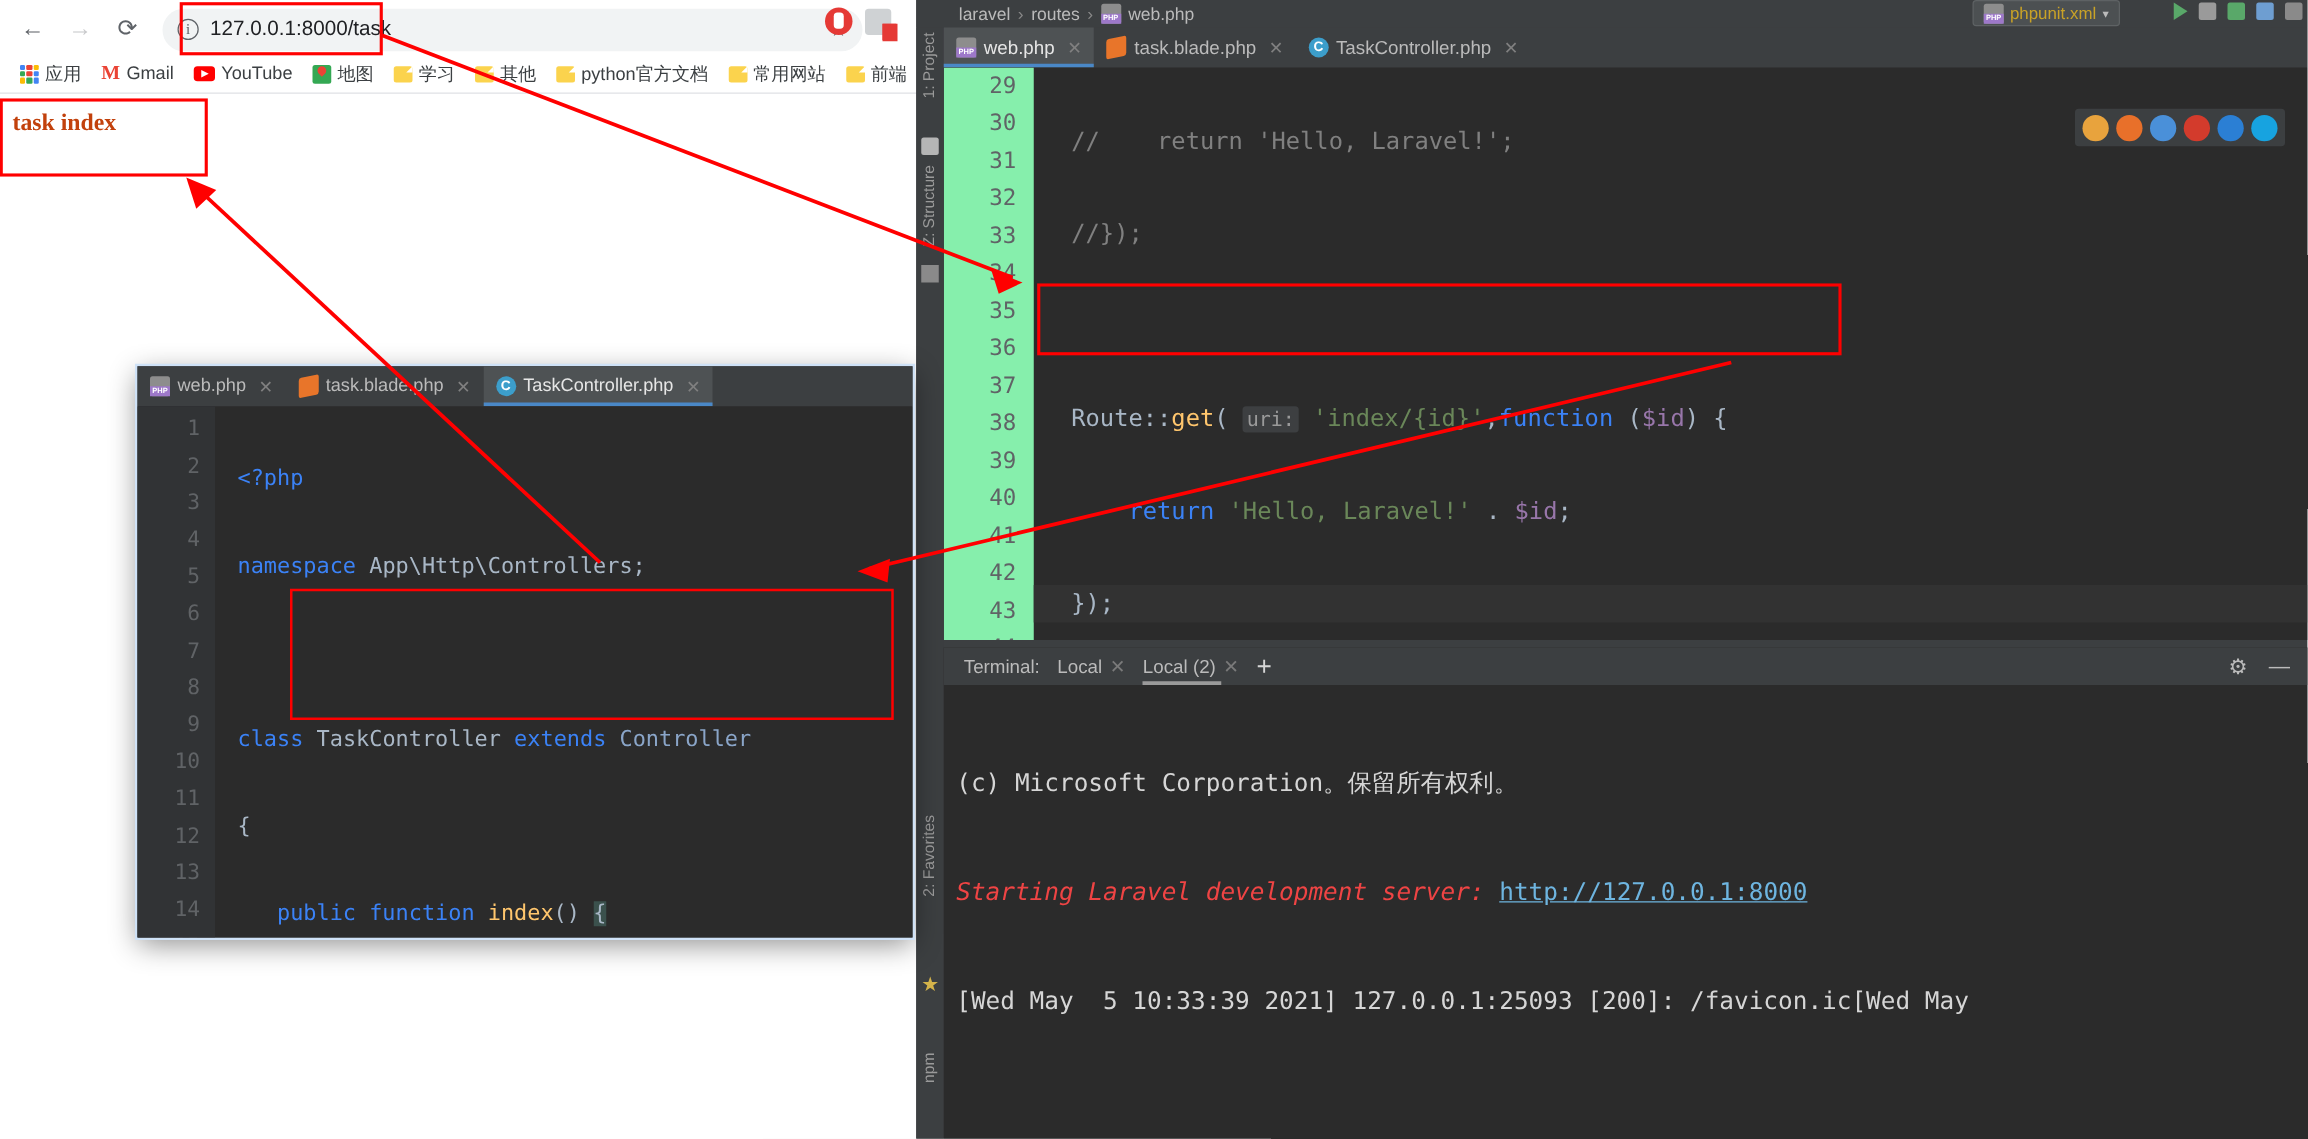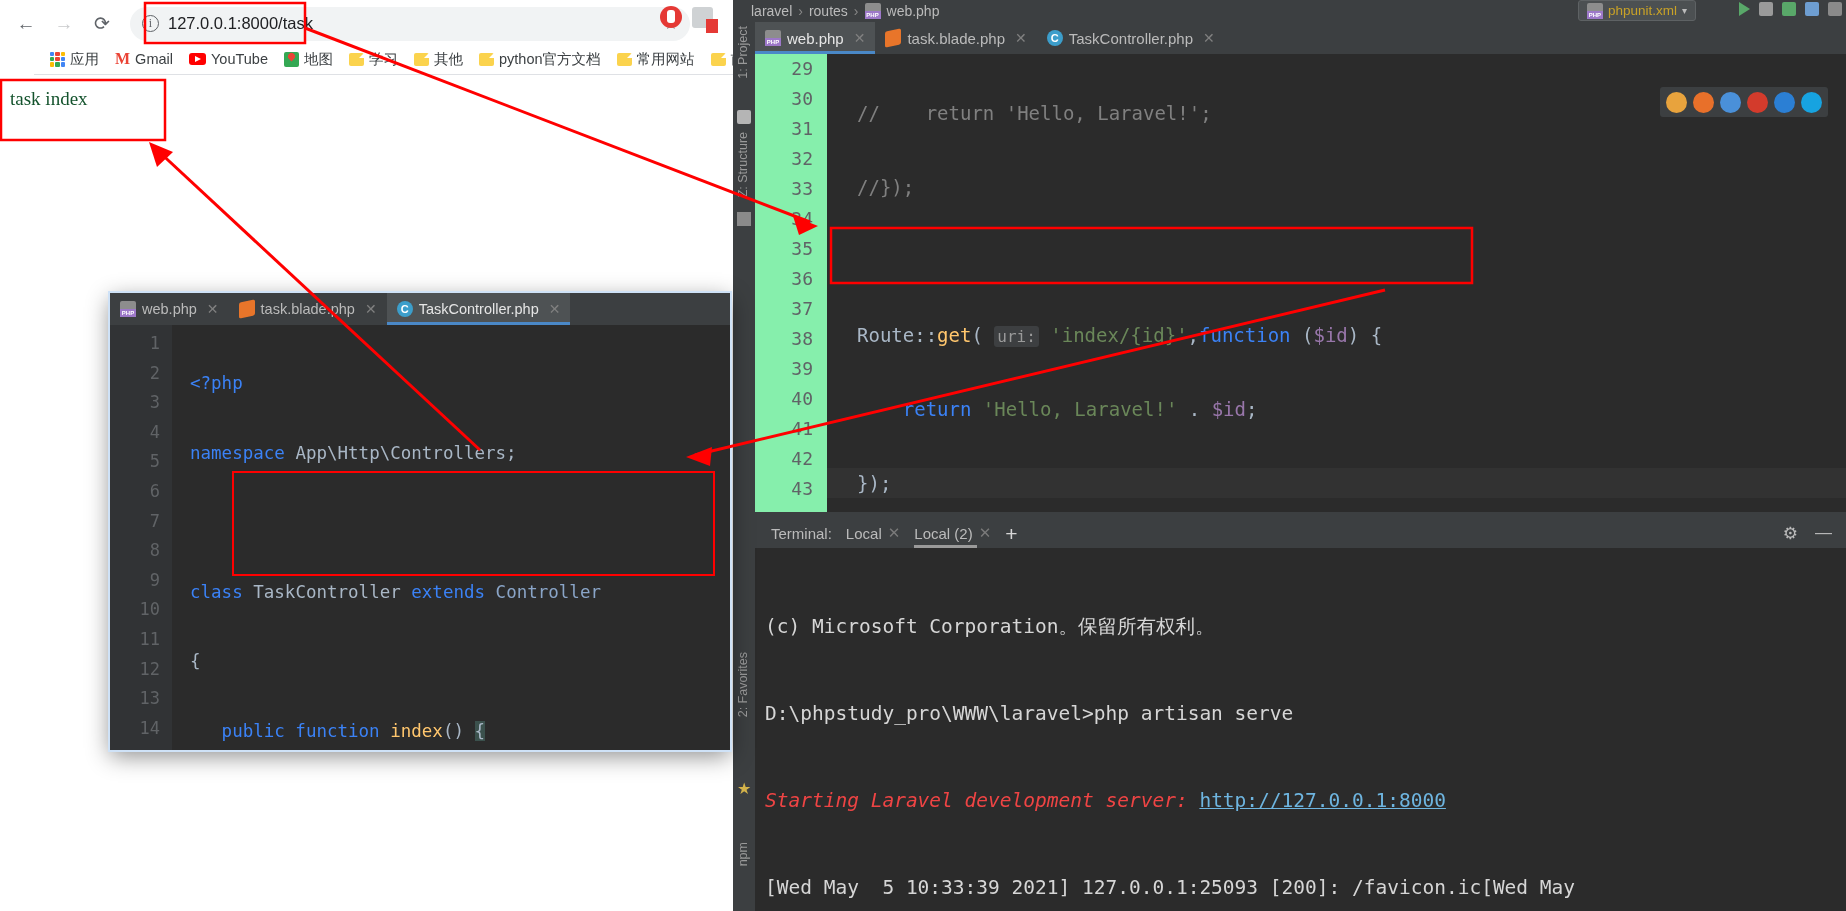--- a/index.html
+++ b/index.html
@@ -66,21 +66,21 @@
   }
   .ext-badge {
     position: absolute; right: -5px; bottom: -5px;
     width: 12px; height: 14px; background: #e53935; color: #fff;
     font-size: 10px; font-weight: bold; line-height: 14px; text-align: center;
   }
 
   .bookmarks {
     position: absolute; left: 0; top: 44px; width: 900px; height: 31px;
     display: flex; align-items: center; gap: 4px; padding-left: 10px;
-    background: #ffffff; border-bottom: 1px solid #dfe1e5; margin-left: 34px;
+    background: #ffffff; border-bottom: 1px solid #dfe1e5;
   }
   .bm { display: flex; align-items: center; gap: 5px; padding: 2px 6px; cursor: default; }
   .bm-label { font-size: 14.5px; color: #3c4043; white-space: nowrap; }
   .bm-folder {
     width: 15px; height: 13px; background: #fbd34d; border-radius: 2px;
     position: relative; flex: none;
   }
   .bm-folder::after {
     content: ""; position: absolute; right: 0; top: 0;
     border-left: 5px solid transparent; border-bottom: 5px solid #ffffff;
@@ -100,21 +100,21 @@
   .bm-apps i:nth-child(9){background:#4285f4}
   .ico-gmail { color: #ea4335; font-weight: bold; font-size: 16px; font-family: "Liberation Serif", serif; }
   .ico-yt { width: 17px; height: 12px; background: #ff0000; border-radius: 3px; position: relative; flex:none;}
   .ico-yt::after { content:""; position:absolute; left:6px; top:3px; border-left:6px solid #fff; border-top:3.5px solid transparent; border-bottom:3.5px solid transparent;}
   .ico-maps { width:15px;height:15px;flex:none;background:#34a853;border-radius:2px;position:relative;overflow:hidden;}
   .ico-maps::after{content:"";position:absolute;left:4px;top:1px;width:7px;height:7px;border-radius:50% 50% 50% 0;background:#ea4335;transform:rotate(-45deg);}
 
   .page-body { position: absolute; left: 0; top: 76px; width: 900px; height: 835px; background: #ffffff; }
   .page-text {
     position: absolute; left: 10px; top: 12px;
-    font-size: 19px; color: #14532d; font-family: "Liberation Serif", serif;
+    font-size: 19px; color: #c2410c; font-family: "Liberation Serif", serif; font-weight: bold;
   }
 
   
   #editor-left {
     position: absolute; left: 110px; top: 293px; width: 620px; height: 457px;
     background: #3c3f41;
     box-shadow: 0 0 0 2px #cfe2f7, 0 6px 22px rgba(0,0,0,.45);
   }
   .tabbar {
     height: 32px; background: #3c3f41; display: flex; align-items: stretch;
@@ -155,21 +155,21 @@
     position: absolute; border: 2px solid #ff0000; pointer-events: none;
   }
 
   
   #ide-right {
     position: absolute; left: 733px; top: 0; width: 1113px; height: 911px;
     background: #3c3f41; color: #bbbbbb;
   }
   .ide-crumbs {
     height: 22px; background: #3c3f41; font-size: 14px; color: #bbbbbb;
-    display: flex; align-items: center; gap: 6px; padding-left: 18px;
+    display: flex; align-items: center; gap: 6px; padding-left: 34px;
   }
   .crumb-sep { color: #888; }
   .run-config {
     position: absolute; right: 150px; top: 0px; height: 21px;
     background: #4c5052; border: 1px solid #5e6264; border-radius: 3px;
     display: flex; align-items: center; gap: 5px; padding: 0 8px;
     font-size: 13.5px; color: #c9a227;
   }
   .run-icons { position: absolute; right: 4px; top: 2px; display: flex; gap: 9px; align-items: center; }
   .tri-run { width:0;height:0;border-left:11px solid #59a869;border-top:7px solid transparent;border-bottom:7px solid transparent;}
@@ -429,21 +429,20 @@
         <span class="term-tab active">
           <span>Local (2)</span>
           <span class="x">✕</span>
         </span>
         <span class="term-plus">+</span>
         <span class="term-gear">⚙</span>
         <span class="term-min">—</span>
       </div>
       <div class="term-body">
         <div>(c) Microsoft Corporation。保留所有权利。</div>
-        <div>D:\phpstudy_pro\WWW\laravel&gt;php artisan serve</div>
         <div><span class="t-green">Starting Laravel development server: </span><span class="t-link">http://127.0.0.1:8000</span></div>
         <div>[Wed May  5 10:33:39 2021] 127.0.0.1:25093 [200]: /favicon.ic[Wed May</div>
         
         
         
       </div>
     </div>
   </div>
 
   <div id="editor-left">

